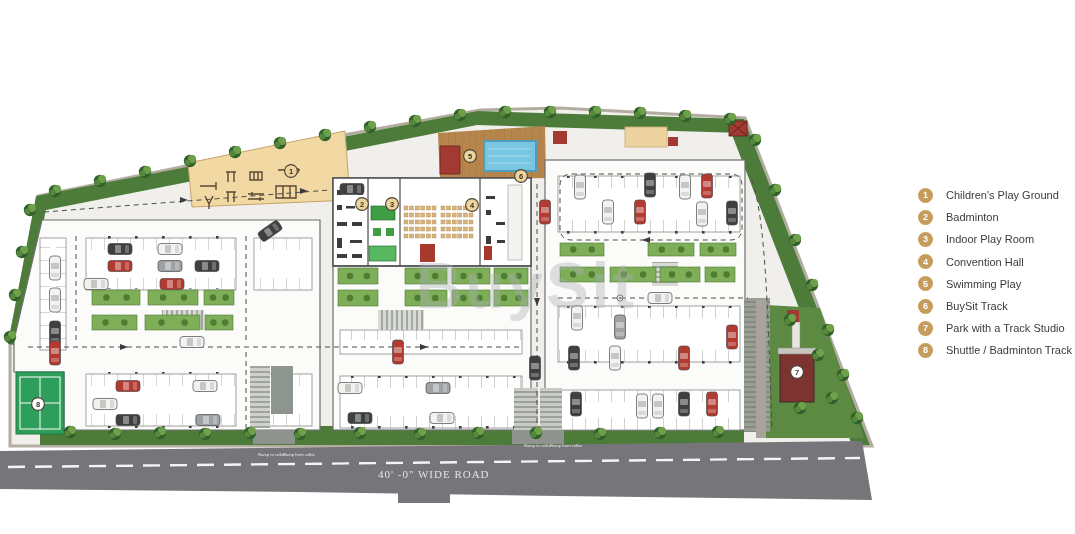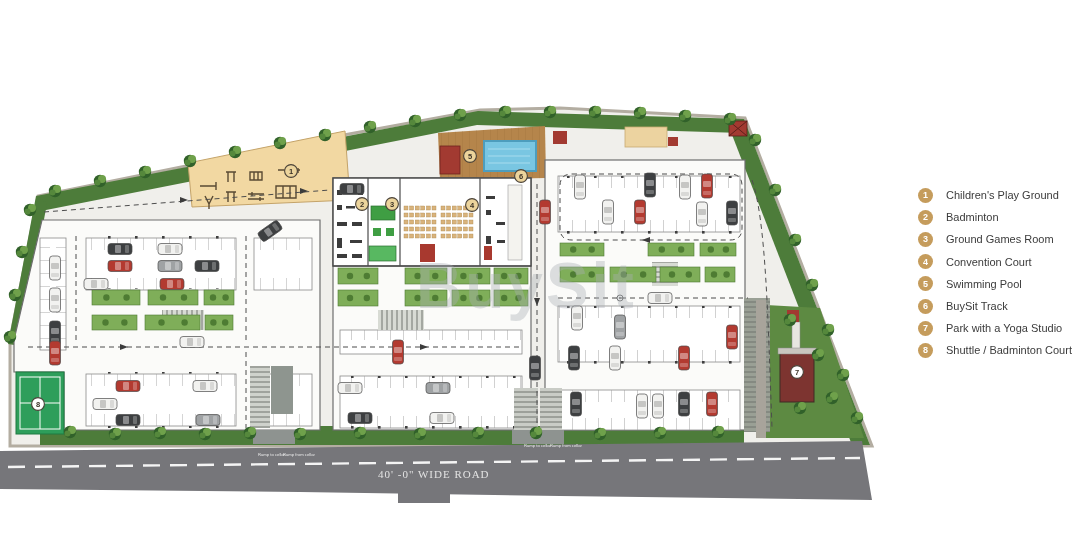--- a/index.html
+++ b/index.html
@@ -911,37 +911,37 @@
         <li>
           <span class="num" style="background: rgb(197, 156, 92);">1</span>
           <span class="lbl">Children's Play Ground</span>
         </li>
         <li>
           <span class="num" style="background: rgb(197, 156, 92);">2</span>
           <span class="lbl">Badminton</span>
         </li>
         <li>
           <span class="num" style="background: rgb(197, 156, 92);">3</span>
-          <span class="lbl">Ground Games Room</span>
+          <span class="lbl">Indoor Play Room</span>
         </li>
         <li>
           <span class="num" style="background: rgb(197, 156, 92);">4</span>
-          <span class="lbl">Convention Court</span>
+          <span class="lbl">Convention Hall</span>
         </li>
         <li>
           <span class="num" style="background: rgb(197, 156, 92);">5</span>
-          <span class="lbl">Swimming Pool</span>
+          <span class="lbl">Swimming Play</span>
         </li>
         <li>
           <span class="num" style="background: rgb(197, 156, 92);">6</span>
           <span class="lbl">BuySit Track</span>
         </li>
         <li>
           <span class="num" style="background: rgb(197, 156, 92);">7</span>
-          <span class="lbl">Park with a Yoga Studio</span>
+          <span class="lbl">Park with a Track Studio</span>
         </li>
         <li>
           <span class="num" style="background: rgb(197, 156, 92);">8</span>
-          <span class="lbl">Shuttle / Badminton Court</span>
+          <span class="lbl">Shuttle / Badminton Track</span>
         </li>
       </ul>
 </div>
 </div>
 
 </body></html>

